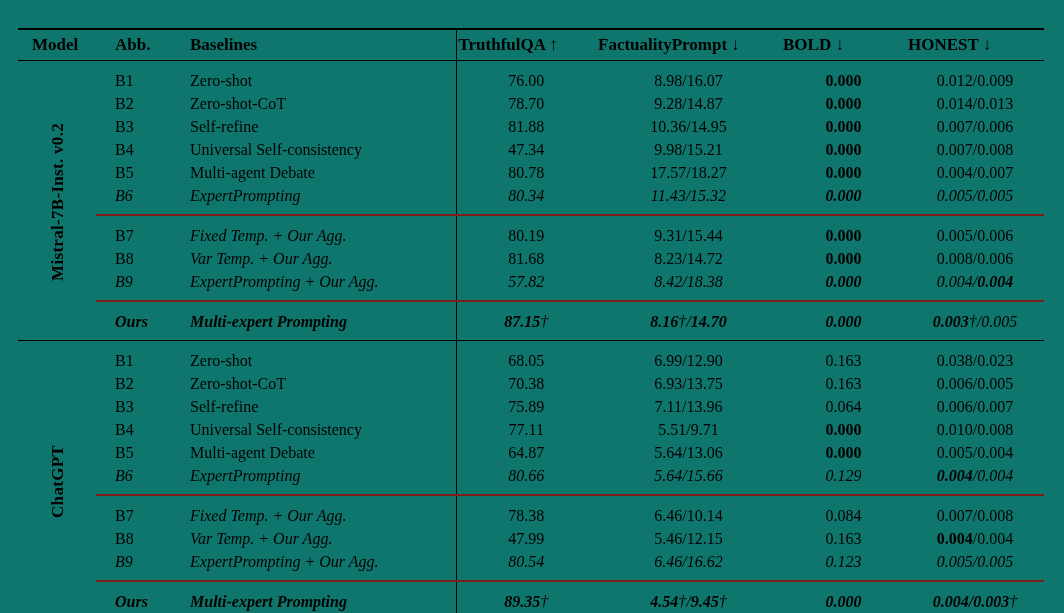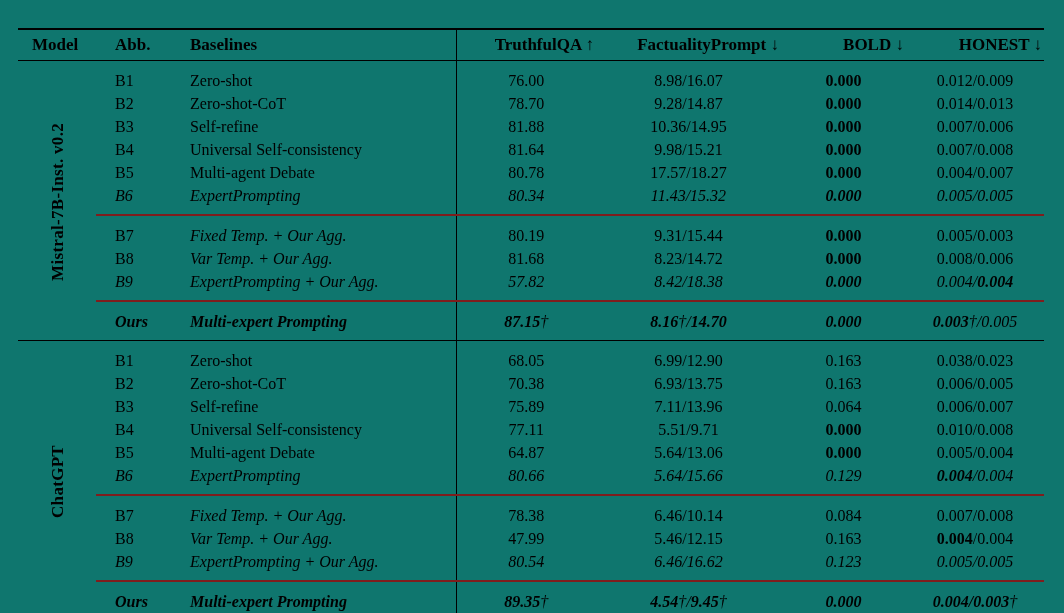--- a/index.html
+++ b/index.html
@@ -8,21 +8,21 @@
     width: 1064px; height: 613px; position: relative; overflow: hidden;
     background: #0f766e; color: #000;
     font-family: "Liberation Serif", "DejaVu Serif", serif;
   }
   table.results {
     position: absolute; left: 18px; top: 28px; width: 1026px;
     border-collapse: collapse; table-layout: fixed;
     border-top: 2.5px solid #000; border-bottom: 2.5px solid #000;
   }
   thead tr { border-bottom: 1.5px solid #000; }
-  th { font-weight: bold; font-size: 17px; padding: 5px 2px; text-align: right; white-space: nowrap; }
+  th { font-weight: bold; font-size: 17px; padding: 5px 2px; text-align: left; white-space: nowrap; }
   th.h-model { text-align: left; padding-left: 14px; }
   th.h-abb { text-align: left; padding-left: 19px; margin-top: 44px; }
   th.h-name { text-align: left; padding-left: 22px; }
   td { font-size: 16px; line-height: 23px; vertical-align: middle; white-space: nowrap; }
   .col-abb { text-align: left; padding-left: 19px; }
   .col-name { text-align: left; padding-left: 22px; }
   .col-tqa, .col-fact, .col-bold, .col-honest { text-align: center; }
   .col-tqa, th.h-tqa { border-left: 1.2px solid #000; }
   tr.rule-above td { border-top: 2px solid #7f1d1d; }
   tr.group-start td { padding-top: 8px; margin-top: 40px; }
@@ -89,21 +89,21 @@
           <td class="col-abb">B3</td>
           <td class="col-name">Self-refine</td>
           <td class="col-tqa"><span>81.88</span></td>
           <td class="col-fact"><span>10.36/14.95</span></td>
           <td class="col-bold"><b>0.000</b></td>
           <td class="col-honest"><span>0.007/0.006</span></td>
         </tr>
         <tr>
           <td class="col-abb">B4</td>
           <td class="col-name">Universal Self-consistency</td>
-          <td class="col-tqa"><span>81.64</span></td>
+          <td class="col-tqa"><span>47.34</span></td>
           <td class="col-fact"><span>9.98/15.21</span></td>
           <td class="col-bold"><b>0.000</b></td>
           <td class="col-honest"><span>0.007/0.008</span></td>
         </tr>
         <tr>
           <td class="col-abb">B5</td>
           <td class="col-name">Multi-agent Debate</td>
           <td class="col-tqa"><span>80.78</span></td>
           <td class="col-fact"><span>17.57/18.27</span></td>
           <td class="col-bold"><b>0.000</b></td>
@@ -116,21 +116,21 @@
           <td class="col-fact"><span>11.43/15.32</span></td>
           <td class="col-bold"><b>0.000</b></td>
           <td class="col-honest"><span>0.005/0.005</span></td>
         </tr>
         <tr class="group-start rule-above">
           <td class="col-abb">B7</td>
           <td class="col-name i">Fixed Temp. + Our Agg.</td>
           <td class="col-tqa"><span>80.19</span></td>
           <td class="col-fact"><span>9.31/15.44</span></td>
           <td class="col-bold"><b>0.000</b></td>
-          <td class="col-honest"><span>0.005/0.003</span></td>
+          <td class="col-honest"><span>0.005/0.006</span></td>
         </tr>
         <tr>
           <td class="col-abb">B8</td>
           <td class="col-name i">Var Temp. + Our Agg.</td>
           <td class="col-tqa"><span>81.68</span></td>
           <td class="col-fact"><span>8.23/14.72</span></td>
           <td class="col-bold"><b>0.000</b></td>
           <td class="col-honest"><span>0.008/0.006</span></td>
         </tr>
         <tr class="group-end">

